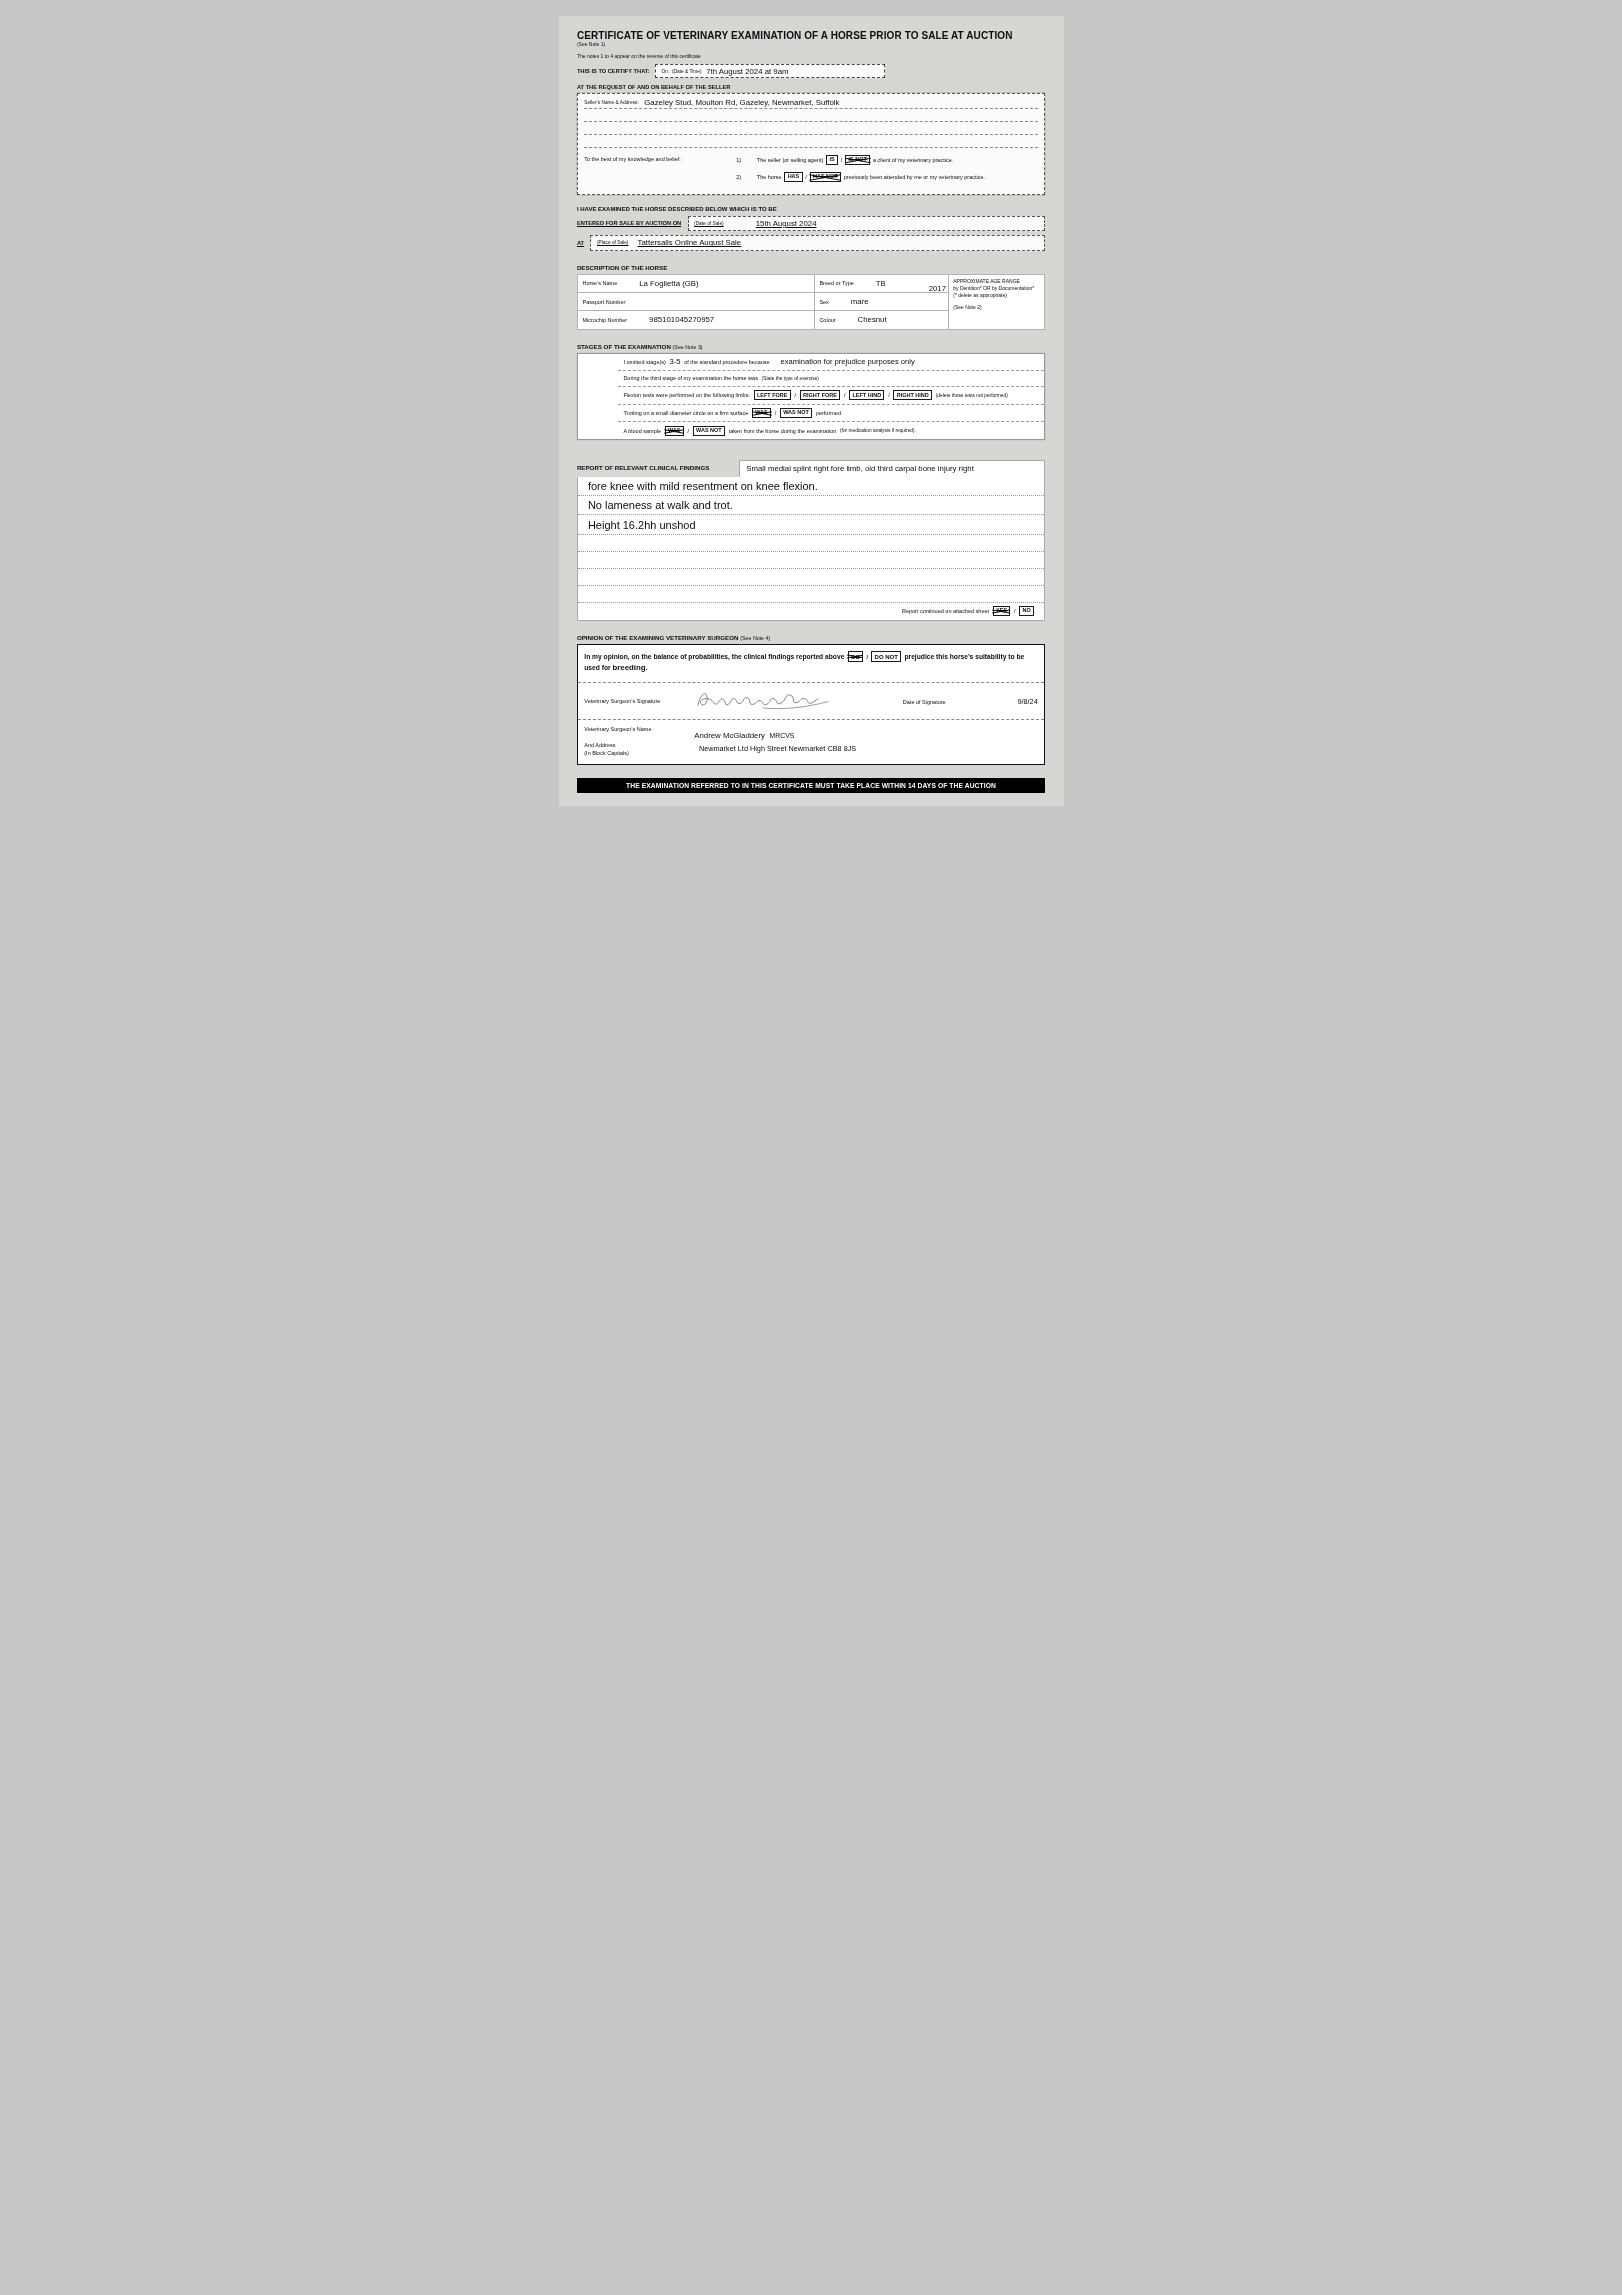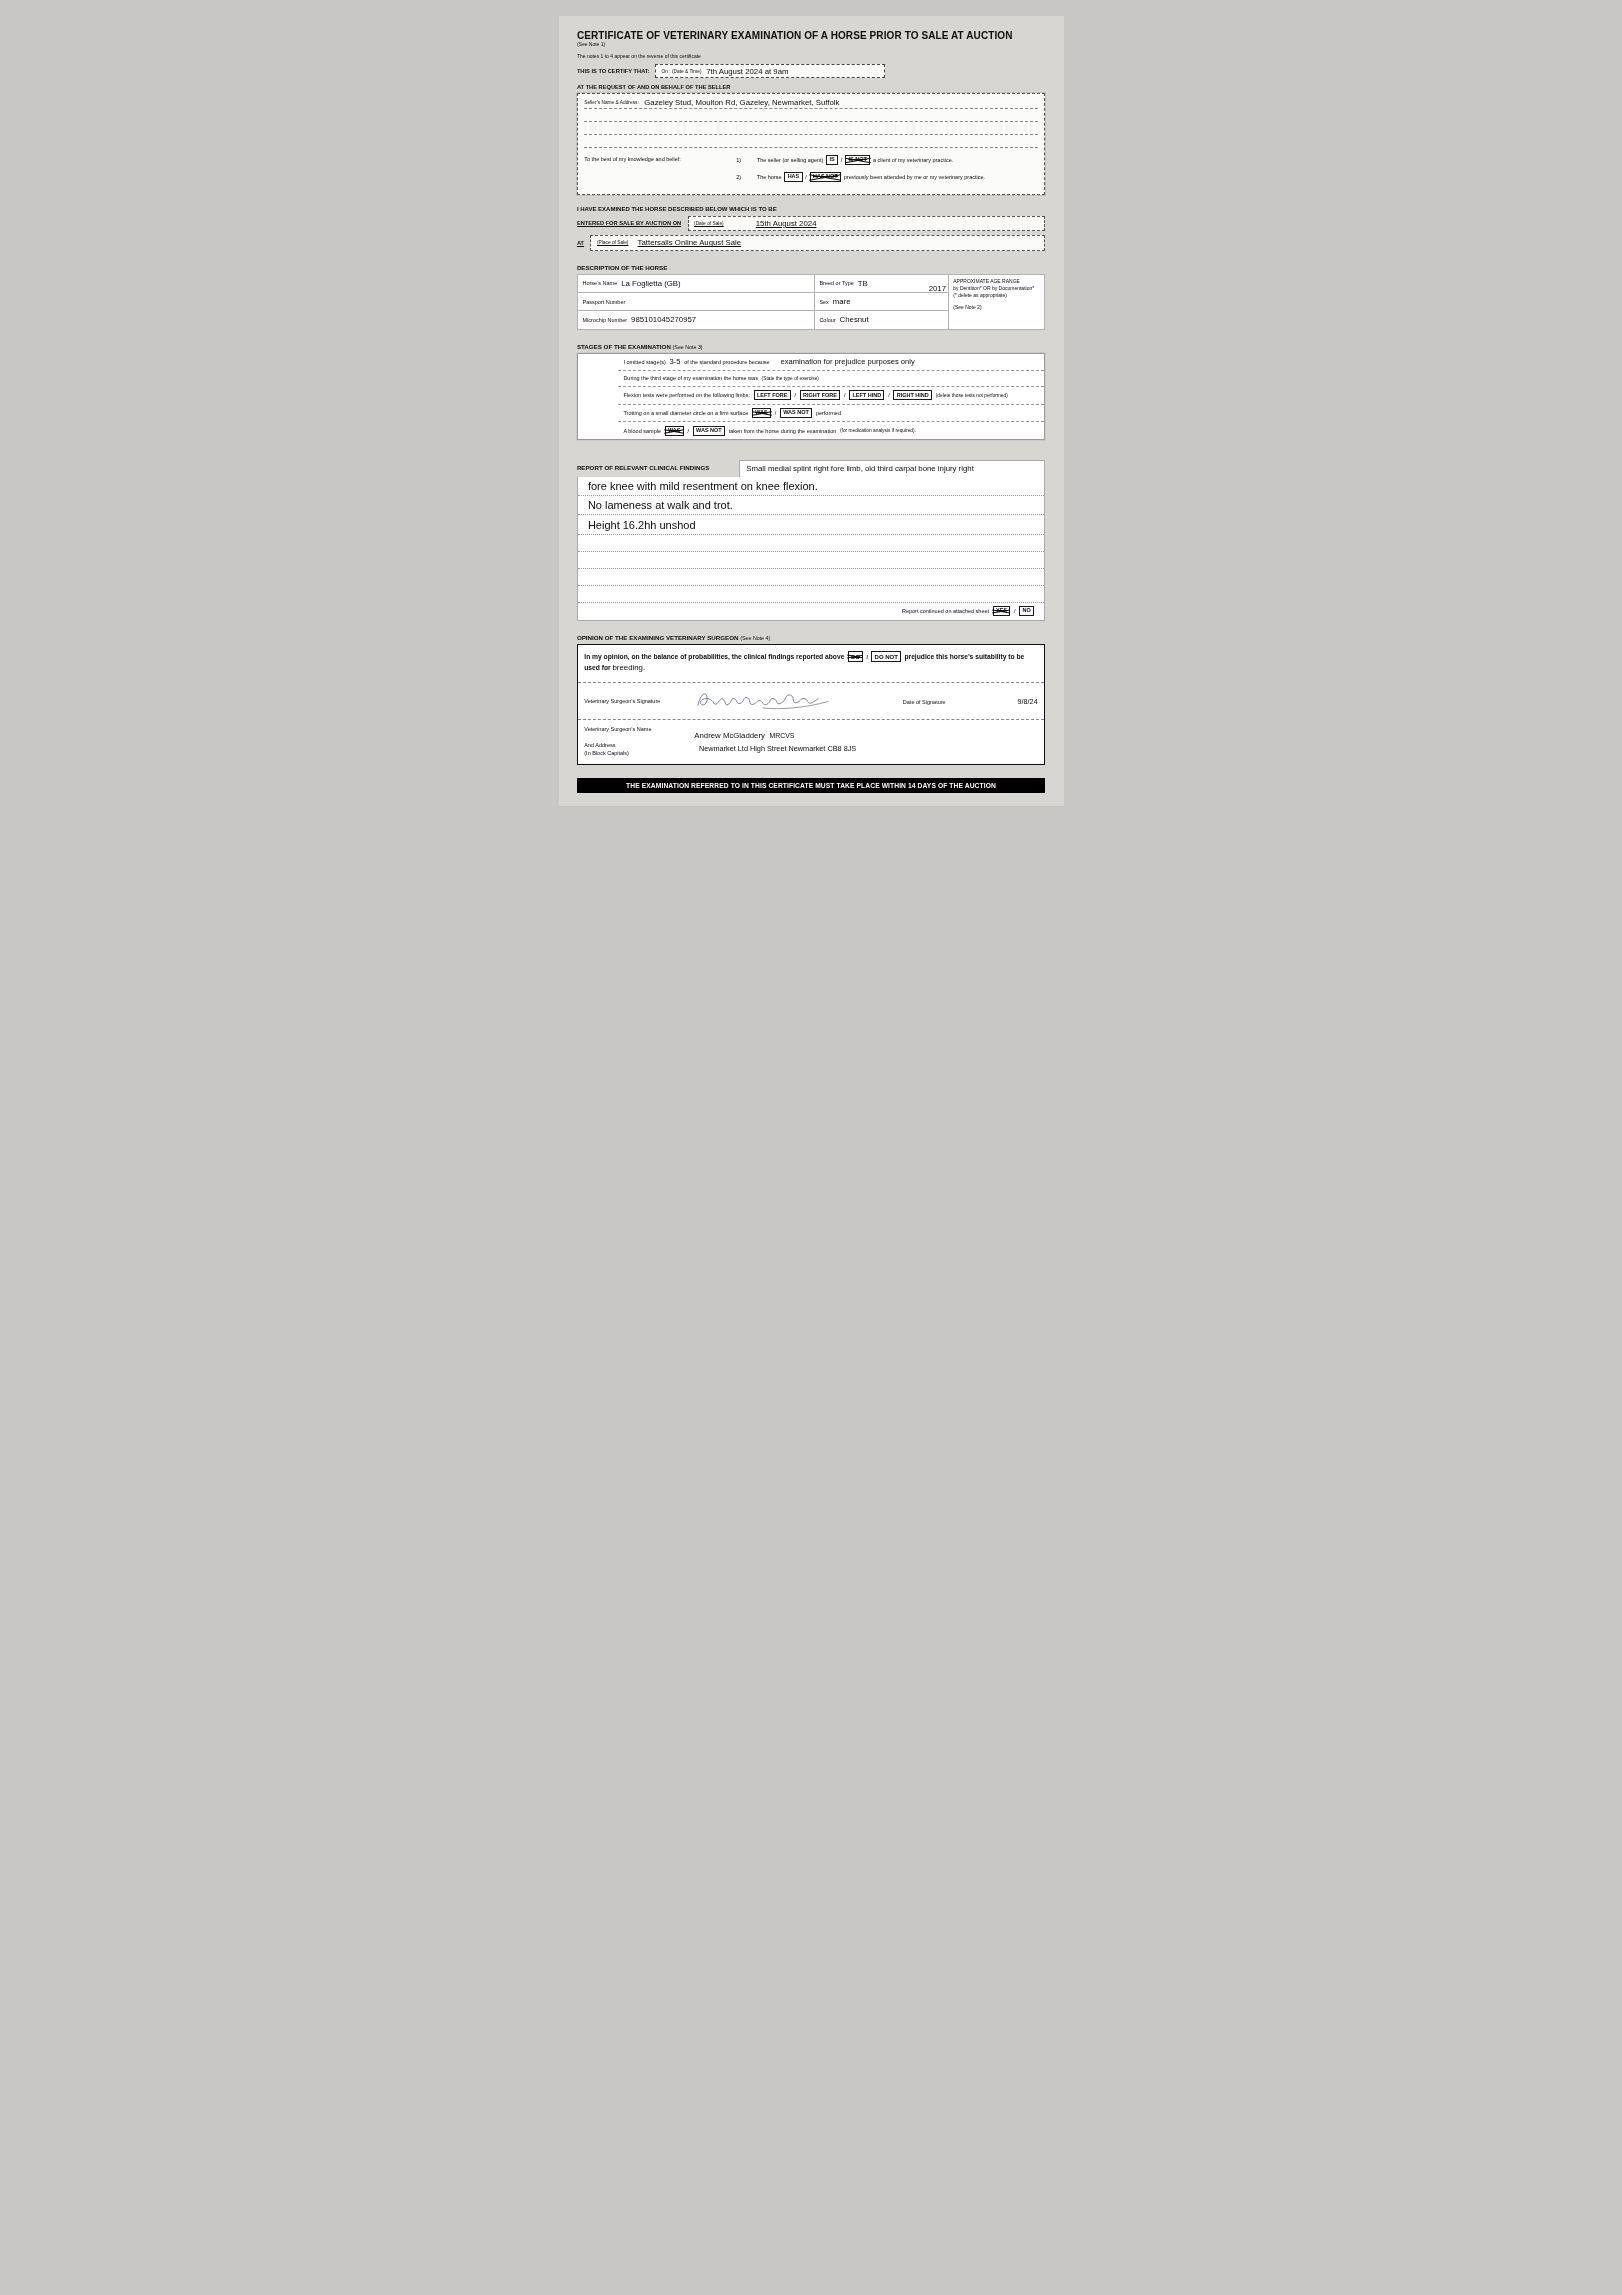--- a/index.html
+++ b/index.html
@@ -44,21 +44,21 @@
   .entered-row .field { flex: 1; display: inline-flex; align-items: center; gap: 4.6px;
         border: 0.7px dashed #555; background: #fbfbfa; padding: 1.8px 5.5px; min-height: 15.6px; }
   .entered-row .fill { margin-left: 27.5px; }
   .at-row .fill { margin-left: 4.6px; }
 
   .section-heading { margin-top: 13px; font-weight: bold; font-size: 6.2px; margin-bottom: 3.2px; }
   .heading-note { font-weight: normal; font-size: 5.3px; }
 
   .desc-table { display: grid; grid-template-columns: 236px 133px 1fr; gap: 0.9px;
                 background: #b5b3b0; border: 0.5px solid #b5b3b0; }
-  .cell { background: #fff; padding: 1.8px 4.6px; display: flex; align-items: center; gap: 4px; min-height: 17.4px; }
+  .cell { background: #fff; padding: 1.8px 4.6px; display: flex; align-items: center; gap: 22px; min-height: 17.4px; }
   .cell-label { font-size: 5.5px; white-space: nowrap; }
   .c-breed { position: relative; align-items: center; }
   .year { position: absolute; right: 1.8px; bottom: -0.9px; font-size: 7.8px; }
   .c-age { grid-column: 3; grid-row: 1 / span 3; display: block; padding: 3.2px 4.6px; font-size: 5px; line-height: 1.4; }
   .age-l4 { margin-top: 4.6px; }
 
   .stages-box { border: 0.5px solid #999; background: #fff; box-shadow: 0 0 0 0.5px #c2c0bd; padding-left: 40px; }
   .stage-row { padding: 3.2px 5.5px; border-top: 0.5px dashed #999; font-size: 5.5px; display: flex;
                flex-wrap: wrap; align-items: center; gap: 3.7px; min-height: 16px; }
   .stage-row:first-child { border-top: none; }
@@ -71,21 +71,21 @@
   .findings-cell0 { flex: 1; background: #fff; border: 0.5px solid #aaa; border-bottom: none; padding: 3.2px 6.4px; font-size: 7.8px; }
   .findings-body { background: #fff; border: 0.5px solid #aaa; border-top: none; }
   .f-row { min-height: 17px; padding: 3.2px 10px; border-top: 0.5px dotted #999; font-size: 11px; display: flex; align-items: center; }
   .f-row:first-child { border-top: none; }
   .continued-row { justify-content: flex-end; font-size: 5.5px; gap: 3.7px; }
 
   .opinion-box { margin-top: 2.8px; border: 0.9px solid #111; background: #fff; }
   .opinion-text { padding: 6.4px 6.4px 7.3px 6.4px; font-size: 6.7px; font-weight: bold; line-height: 1.55;
                   border-bottom: 0.5px dashed #888; }
   .opinion-text .opt { font-size: 6px; margin: 0 1.4px; }
-  .opinion-text .fill { font-weight: normal; font-size: 7.8px; }
+  .opinion-text .fill { font-weight: bold; font-size: 7.8px; }
   .sig-row { display: flex; align-items: center; padding: 3.7px 6.4px; border-bottom: 0.5px dashed #888; min-height: 34px; }
   .sig-label { font-size: 5.5px; }
   .sig-row .sig-label { width: 110px; }
   .signature-wrap { flex: 1; }
   .date-wrap { display: flex; align-items: baseline; gap: 4.6px; }
   .date-wrap .fill { font-size: 7.3px; }
   .name-row { display: flex; padding: 4.6px 6.4px 7.3px 6.4px; }
   .name-labels { width: 110px; font-size: 5.5px; line-height: 1.5; }
   .name-labels .lbl-name { margin-bottom: 7.3px; }
   .name-values { flex: 1; padding-top: 5.5px; }

